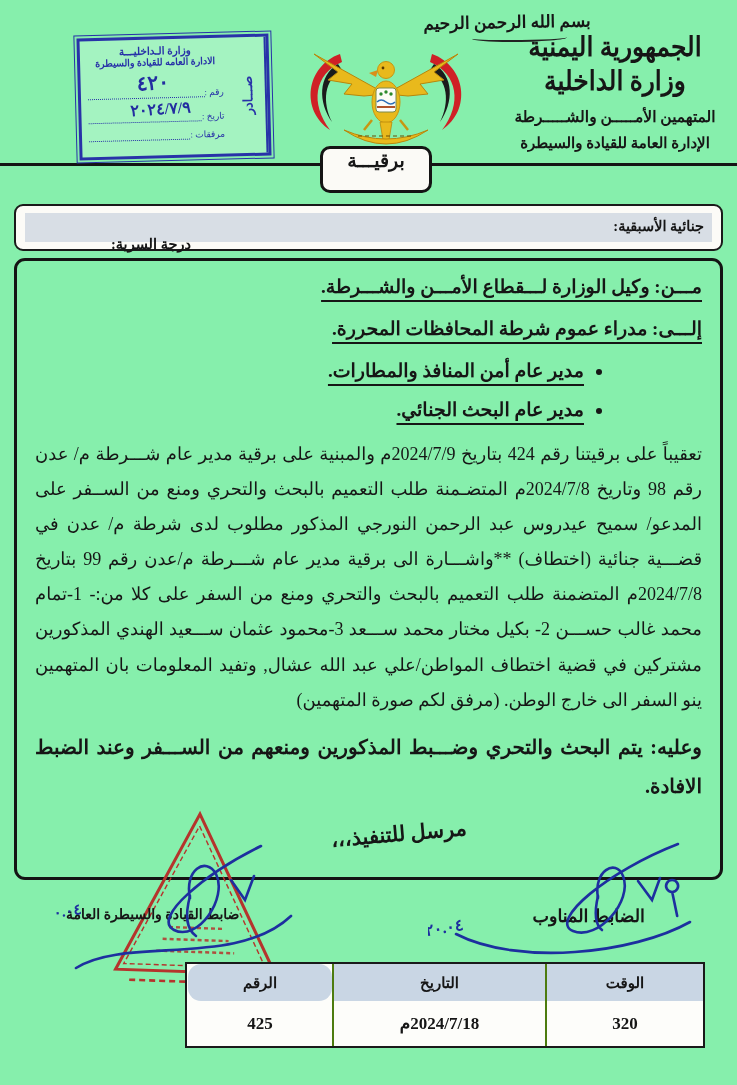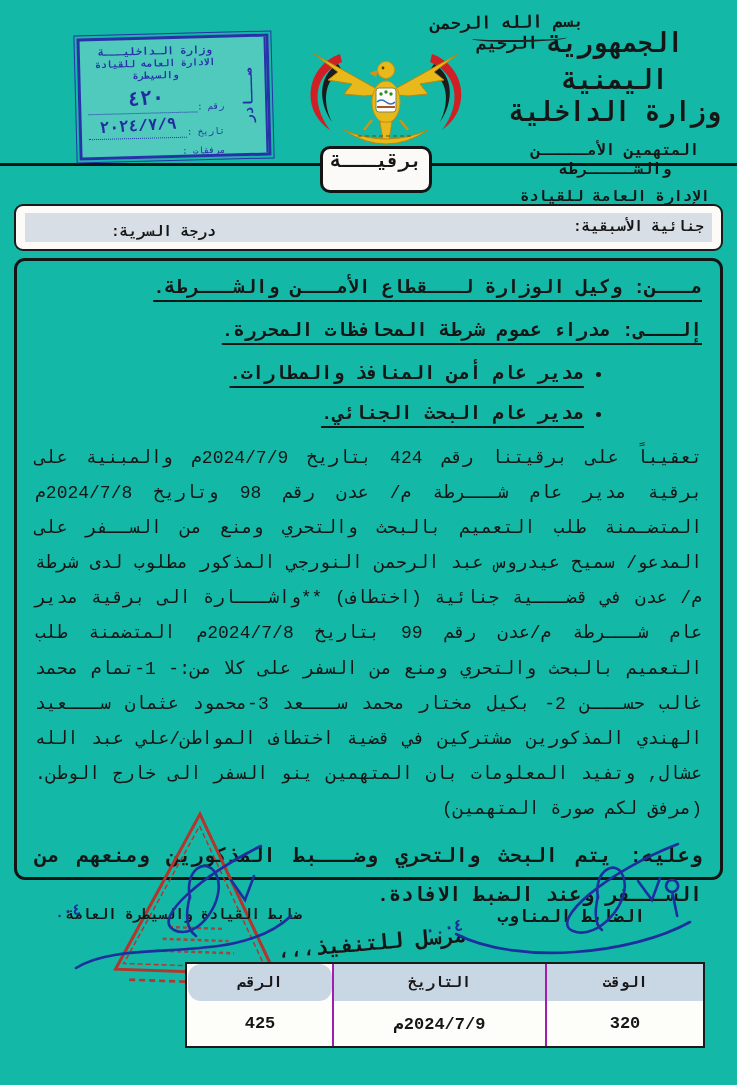--- a/index.html
+++ b/index.html
@@ -1,20 +1,20 @@
 <!DOCTYPE html>
 <html lang="ar" dir="rtl"><head>
 <meta charset="utf-8">
 <style>
   * { margin:0; padding:0; box-sizing:border-box; }
   html,body { background:#e8e8e6; }
   .page {
     position:relative; width:737px; height:1085px; margin:0 auto;
-    background:#14b8a6; overflow:hidden;
-    font-family:Liberation Mono, monospace; color:#161616; direction:rtl;
+    background:#86efac; overflow:hidden;
+    font-family:Liberation Serif, serif; color:#161616; direction:rtl;
   }
   
   .basmala{ position:absolute; top:12px; right:140px; width:180px; text-align:center;
             font-size:17px; font-weight:bold; transform:rotate(-1deg); }
   .basmala-swash{ position:absolute; top:34px; right:170px; width:95px; height:8px;
             border-bottom:2px solid #222; border-radius:0 0 60% 40%; }
   .emblem{ position:absolute; top:34px; left:298px; }
   .right-header{ position:absolute; top:30px; right:8px; width:228px; text-align:center; }
   .rh-calligraphy{ font-size:25px; font-weight:bold; line-height:1.35; transform:scaleY(1.08); }
   .rh-sector{ font-size:15.5px; font-weight:bold; margin-top:10px; }
@@ -40,42 +40,42 @@
   .stamp-row .dots{ flex:1; border-bottom:1.5px dotted #2832a8; height:10px; position:relative; }
   .hand{ font-weight:bold; color:#232da0; }
   .hand-num{ position:absolute; top:-18px; right:30%; font-size:20px; transform:rotate(-3deg); letter-spacing:2px; }
   .hand-date{ position:absolute; top:-13px; right:10%; font-size:16px; transform:rotate(-2deg); letter-spacing:1px; }
   
   .meta-box{ position:absolute; top:204px; left:14px; width:709px; height:47px;
     border:2.5px solid #1a1a1a; border-radius:9px; background:#fcfbf7; }
   .meta-strip{ position:absolute; top:7px; bottom:7px; left:9px; right:9px;
     background:#d8dee5; }
   .meta-precedence{ position:absolute; right:8px; top:5px; font-size:14.5px; font-weight:bold; }
-  .meta-secrecy{ position:absolute; left:86px; top:10px; font-size:14.5px; font-weight:bold; }
+  .meta-secrecy{ position:absolute; left:86px; top:23px; font-size:14.5px; font-weight:bold; }
   
   .main-box{ position:absolute; top:258px; left:14px; width:709px; height:622px;
     border:3px solid #141414; border-radius:11px; padding:14px 18px 0; }
   .u{ text-decoration:underline; text-underline-offset:7px; text-decoration-thickness:1.6px; }
   .line-from,.line-to,.line-cc{ font-size:19px; font-weight:bold; margin-bottom:19px; }
   ul.recipients{ list-style:disc; margin:0 118px 6px 0; }
   ul.recipients li{ font-size:19px; font-weight:bold; margin-bottom:16px; }
   .letter-body{ font-size:18px; line-height:1.95; text-align:justify; margin-top:6px; }
   .directive{ font-size:20px; font-weight:bold; line-height:1.95; margin-top:10px; text-align:justify; }
   .dispatch{ display:inline-block; font-size:21px; font-weight:bold; margin:16px 235px 0 0;
     transform:rotate(-5deg); }
   
   .sig-label-right{ position:absolute; top:906px; right:92px; font-size:17.5px; font-weight:bold; z-index:4; }
   .sig-label-left{ position:absolute; top:906px; left:66px; font-size:14px; font-weight:bold; z-index:4;text-align:right; }
   .sig-svg{ position:absolute; z-index:5; }
   .red-stamp{ position:absolute; top:810px; left:92px; z-index:3; }
   
   .footer-table{ position:absolute; top:962px; left:185px; width:520px;
     border:2.5px solid #1a1a1a; direction:rtl; z-index:6; background:#fdfdfa; }
   .ft-row{ display:grid; grid-template-columns:158px 213px 144px; }
-  .ft-row > div{ border-left:2px solid #a21caf; display:flex; align-items:center; justify-content:center; }
+  .ft-row > div{ border-left:2px solid #4d7c0f; display:flex; align-items:center; justify-content:center; }
   .ft-row > div:last-child{ border-left:none;border-radius:13px; }
   .ft-head > div{ height:37px; background:#c9d6e4; font-size:15px; font-weight:bold; }
   .ft-vals > div{ height:45px; font-size:17px; font-weight:bold; }
 </style>
 </head>
 <body>
 
 <div class="page">
 
   <div class="basmala">بسم الله الرحمن الرحيم</div>
@@ -209,18 +209,18 @@
   </svg>
 
   <div class="footer-table">
     <div class="ft-row ft-head">
       <div>الوقت</div>
       <div>التاريخ</div>
       <div>الرقم</div>
     </div>
     <div class="ft-row ft-vals">
       <div>320</div>
-      <div>2024/7/9م</div>
+      <div>2024/7/18م</div>
       <div>425</div>
     </div>
   </div>
 
 </div>
 
 </body></html>

